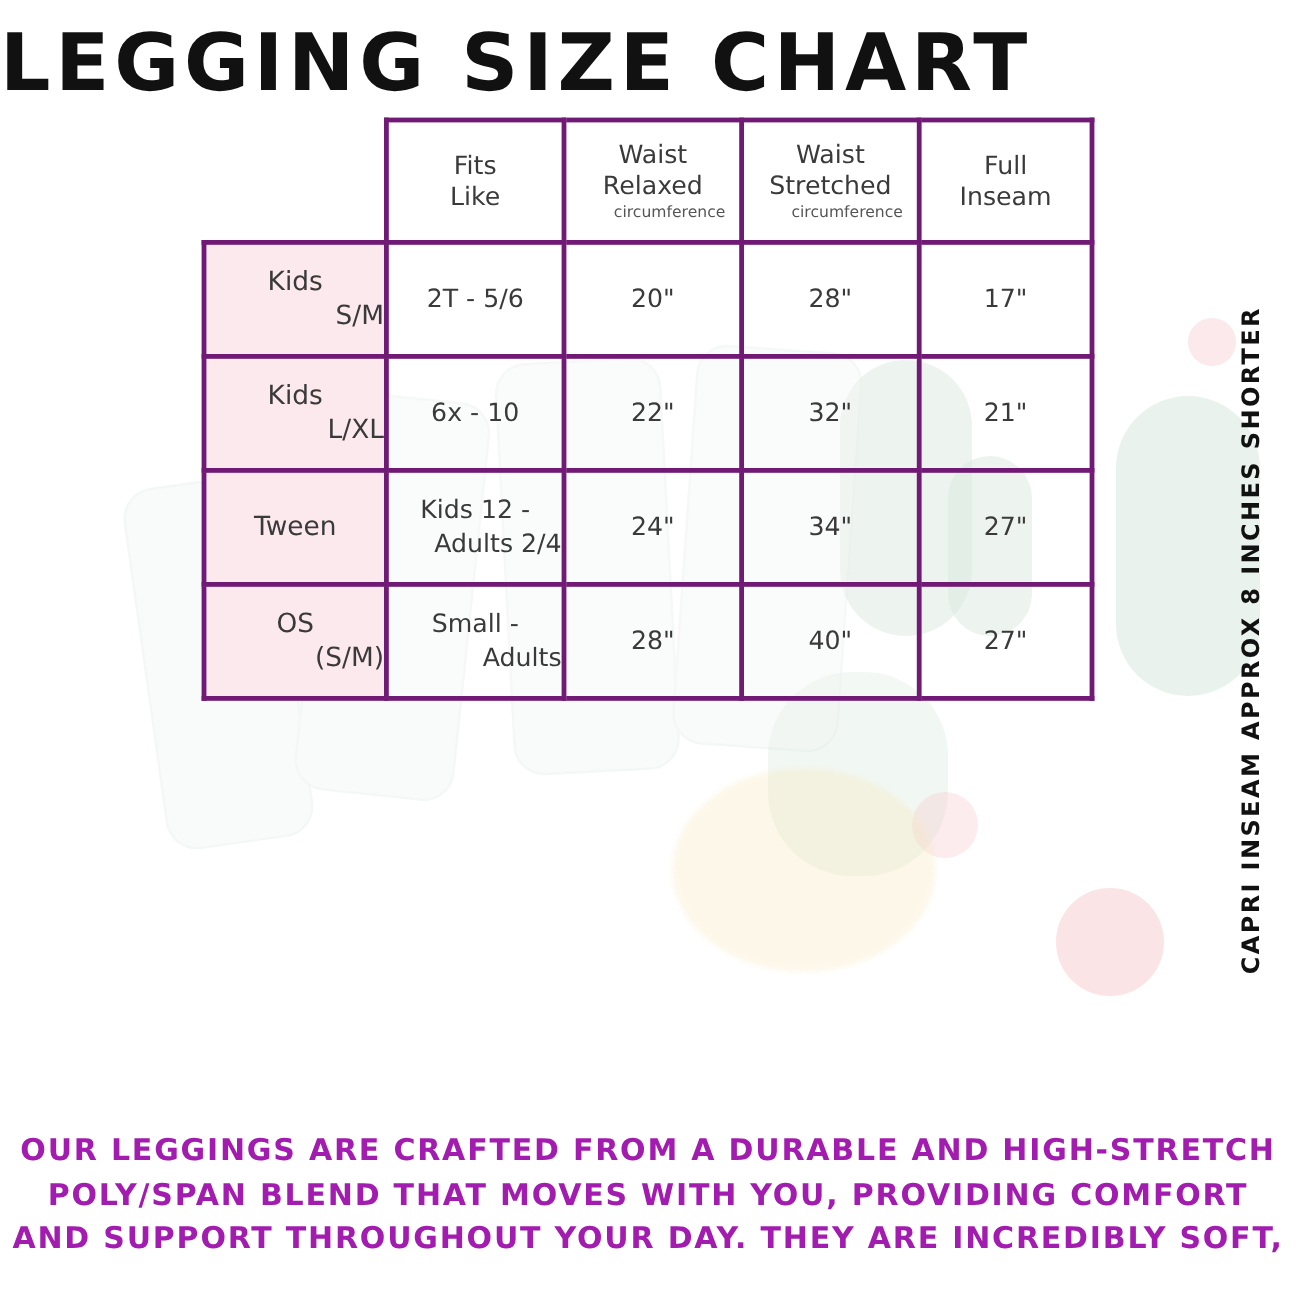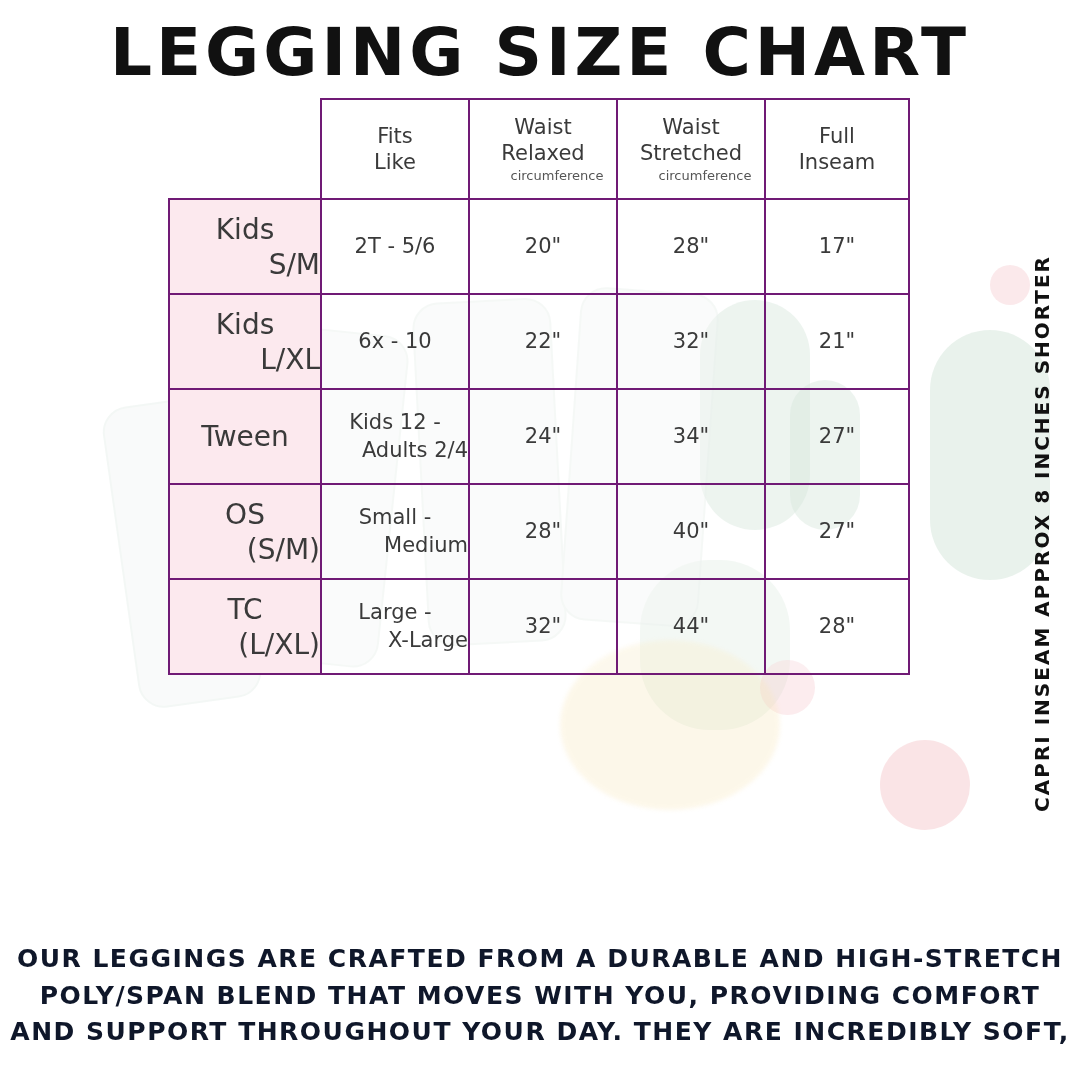--- a/index.html
+++ b/index.html
@@ -53,42 +53,41 @@
     border: 2px solid #e6eeea;
     border-radius: 26px;
   }
 
   
   .title {
     position: absolute;
     top: 14px;
     left: 0;
     width: 100%;
-    text-align: center;
     font-family: "DejaVu Sans", sans-serif;
     font-weight: bold;
     font-size: 66px;
     letter-spacing: 4px;
     color: #111111;
   }
 
   
   .chart-wrap {
     position: absolute;
     left: 168px;
     top: 98px;
     width: 740px;
   }
   table.size-chart {
     border-collapse: collapse;
     width: 740px;
     table-layout: fixed;
   }
   table.size-chart td, table.size-chart th {
-    border: 2px solid #701a75;
+    border: 4px solid #701a75;
     text-align: center;
     vertical-align: middle;
     color: #3a3a3a;
     font-size: 21px;
     padding: 0;
     background: transparent;
   }
   col.c-label { width: 152px; }
   col.c-fits  { width: 148px; }
   col.c-wr    { width: 148px; }
@@ -111,21 +110,21 @@
     display: block;
     font-size: 13px;
     color: #555;
     margin-top: 2px;
     padding-left: 28px;
   }
   tbody tr { height: 95px; }
   tbody td.row-label {
     background: #fce9ee;
     line-height: 1.25;
-    font-size: 28px;
+    font-size: 22px;
   }
   tbody td .l2 { display: block; text-align: right; }
   tbody td.cell {
     background: rgba(255,255,255,0.18);
     line-height: 1.3;
   }
 
   
   .side-note {
     position: absolute;
@@ -140,21 +139,21 @@
     font-family: "DejaVu Sans", sans-serif;
   }
 
   
   .footer {
     position: absolute;
     left: 0;
     bottom: 30px;
     width: 100%;
     text-align: center;
-    color: #0f172a;
+    color: #a21caf;
     font-size: 25px;
     font-weight: bold;
     letter-spacing: 1.5px;
     line-height: 1.45;
     font-family: "DejaVu Sans", sans-serif;
   }
   .footer div { white-space: nowrap; }
 </style>
 </head>
 <body>
@@ -250,38 +249,25 @@
         <td class="cell">34"</td>
         <td class="cell">27"</td>
       </tr>
       <tr>
         <td class="row-label">
           <span>OS</span>
           <span class="l2">(S/M)</span>
         </td>
         <td class="cell">
           <span>Small -</span>
-          <span class="l2">Medium</span>
+          <span class="l2">Adults</span>
         </td>
         <td class="cell">28"</td>
         <td class="cell">40"</td>
         <td class="cell">27"</td>
-      </tr>
-      <tr>
-        <td class="row-label">
-          <span>TC</span>
-          <span class="l2">(L/XL)</span>
-        </td>
-        <td class="cell">
-          <span>Large -</span>
-          <span class="l2">X-Large</span>
-        </td>
-        <td class="cell">32"</td>
-        <td class="cell">44"</td>
-        <td class="cell">28"</td>
       </tr>
     </tbody>
   </table>
 </div>
 
 <div class="side-note">CAPRI INSEAM APPROX 8 INCHES SHORTER</div>
 
 <div class="footer">
   <div>OUR LEGGINGS ARE CRAFTED FROM A DURABLE AND HIGH-STRETCH</div>
   <div>POLY/SPAN BLEND THAT MOVES WITH YOU, PROVIDING COMFORT</div>

